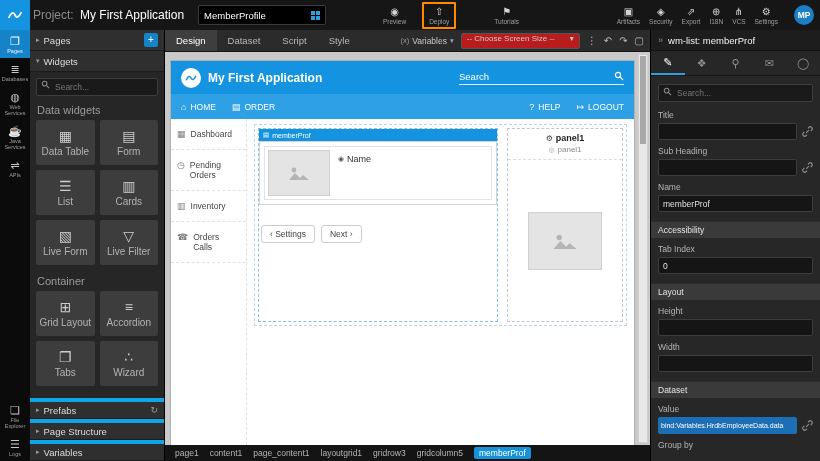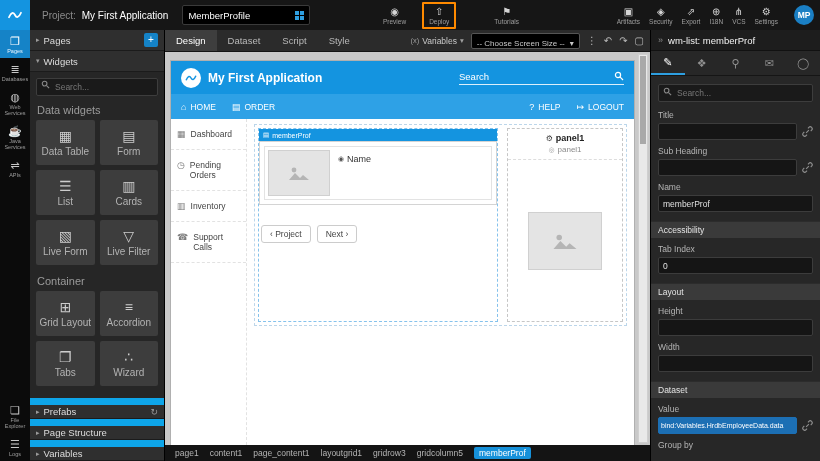--- a/index.html
+++ b/index.html
@@ -4,21 +4,21 @@
 <style>
 *{margin:0;padding:0;box-sizing:border-box}
 html,body{width:820px;height:461px;overflow:hidden;background:#111;font-family:"Liberation Sans",sans-serif}
 button{font-family:inherit}
 .app{position:relative;width:820px;height:461px}
 
 
 .topbar{position:absolute;top:0;left:0;right:0;height:30px;background:#161616;display:flex;align-items:center;z-index:5}
 .brand{width:30px;height:30px;background:#1494e0;display:flex;align-items:center;justify-content:center;flex:none;cursor:pointer}
 .brand svg{width:18px;height:18px}
-.project{margin-left:12px;font-size:10px;white-space:nowrap}
+.project{margin-left:3px;font-size:12px;white-space:nowrap}
 .project .muted{color:#8b8b8b}
 .project .strong{color:#fff;margin-left:3px}
 .page-select{margin-left:14px;width:128px;height:20px;background:#000;border:1px solid #3a3a3a;border-radius:2px;display:flex;align-items:center;padding:0 5px;gap:4px;cursor:pointer}
 .ps-text{flex:1;font-size:9.5px;color:#fff;white-space:nowrap;overflow:hidden}
 .ps-grid{display:grid;grid-template-columns:4px 4px;gap:1px}
 .ps-grid i{width:4px;height:4px;background:#2e9fe0;display:block}
 .center-tools{position:absolute;left:383px;top:0;height:30px;display:flex;align-items:center;gap:16px}
 .tbtool{display:flex;flex-direction:column;align-items:center;justify-content:center;cursor:pointer}
 .tb-ic{font-size:10px;line-height:11px;color:#d4d4d4}
 .tb-lb{font-size:6.5px;color:#9f9f9f;line-height:7px;margin-top:1px}
@@ -47,31 +47,31 @@
 .ws-search{padding:4px 6px;flex:none;position:relative}
 .ws-search input{width:100%;height:18px;background:#1a1a1a;border:1px solid #3d3d3d;border-radius:2px;color:#ccc;font-size:8.5px;padding:0 4px 0 18px;outline:none}
 .ws-search input::placeholder{color:#777}
 .ws-search svg{position:absolute;left:11px;top:8px}
 .group-title{padding:4px 7px 2px;font-size:11px;color:#9b9b9b;flex:none}
 .tile-grid{display:grid;grid-template-columns:1fr 1fr;gap:5px;padding:2px 6px 6px;flex:none}
 .tile{background:#3d3d3d;border-radius:2px;height:45px;display:flex;flex-direction:column;align-items:center;justify-content:center;gap:2px;cursor:pointer}
 .tile-ic{font-size:14px;color:#cdcdcd;line-height:15px}
 .tile-lb{font-size:10px;color:#b3b3b3}
 .ws-footer{margin-top:auto;flex:none}
-.ws-footer .ws-header{border-top:7px solid #0ea5e9}
+.ws-footer .ws-header{border-top:4px solid #0ea5e9}
 
 
 .editor{position:absolute;top:30px;left:165px;width:485px;bottom:0;background:#1e1e1e;display:flex;flex-direction:column}
 .ed-toolbar{height:22px;flex:none;background:#2b2b2b;border-bottom:1px solid #151515;display:flex;align-items:stretch}
 .ed-tab{padding:0 11px;display:flex;align-items:center;font-size:9.5px;color:#b9b9b9;cursor:pointer}
 .ed-tab.active{background:#3e3e3e;color:#fff}
 .ed-right{margin-left:auto;display:flex;align-items:center;gap:7px;padding-right:6px}
 .vars-btn{display:flex;align-items:center;gap:3px;font-size:8.5px;color:#c9c9c9;cursor:pointer}
 .vars-ic{font-size:7.5px;color:#9f9f9f}
-.screen-select{border:1px solid #555;border-radius:2px;height:16px;display:flex;align-items:flex-end;gap:5px;padding:0 5px;font-size:8px;color:#c9c9c9;cursor:pointer;background:#000000}
+.screen-select{border:1px solid #555;border-radius:2px;height:16px;display:flex;align-items:flex-start;gap:15px;padding:0 5px;font-size:8px;color:#c9c9c9;cursor:pointer;background:#b91c1c}
 .ed-ic{font-size:10px;color:#b9b9b9;cursor:pointer}
 .canvas{flex:1;position:relative;background:#c9c9c9;overflow:hidden}
 .page{position:absolute;left:5px;right:15px;top:8px;bottom:0;background:#fff;border:1px solid #b0b0b0;border-bottom:none;display:flex;flex-direction:column}
 .vscroll{position:absolute;right:2px;top:2px;bottom:2px;width:10px;background:#e9e9e9;border:1px solid #cfcfcf;cursor:pointer}
 .vscroll .thumb{margin:1px;height:88px;background:#a9a9a9}
 .breadcrumb{height:16px;flex:none;background:#141414;display:flex;align-items:center;gap:11px;padding:0 10px}
 .bc{font-size:8.5px;color:#b5b5b5;cursor:pointer;white-space:nowrap}
 .bc.active{background:#1691da;color:#fff;padding:1px 5px;border-radius:2px}
 
 
@@ -384,21 +384,21 @@
             <div class="sn-item">
               <span class="sn-ic">◷</span>
               <span class="sn-lb">Pending Orders</span>
             </div>
             <div class="sn-item">
               <span class="sn-ic">▥</span>
               <span class="sn-lb">Inventory</span>
             </div>
             <div class="sn-item">
               <span class="sn-ic">☎</span>
-              <span class="sn-lb">Support Calls</span>
+              <span class="sn-lb">Orders Calls</span>
             </div>
           </div>
           <div class="content">
             <div class="grid-row">
               <div class="list-widget">
                 <div class="list-tag">
                   <span class="lt-ic">▤</span>
                   <span class="lt-lb">memberProf</span>
                 </div>
                 <div class="list-box">
@@ -409,21 +409,21 @@
                           <path d="M3 17l6-7 5 5 3-3 6 5z" fill="#b5b5b5"></path>
                         </svg>
                     </div>
                     <div class="item-label">
                       <span class="it-ic">◉</span>
                       <span>Name</span>
                     </div>
                   </div>
                 </div>
                 <div class="pager">
-                  <button class="pg-btn">‹ Project</button>
+                  <button class="pg-btn">‹ Settings</button>
                   <button class="pg-btn">Next ›</button>
                 </div>
               </div>
               <div class="panel-widget">
                 <div class="panel-head">
                   <span class="ph-ic">⚙</span>
                   <span class="ph-title">panel1</span>
                 </div>
                 <div class="panel-sub">
                   <span class="ps-ic">◎</span>

